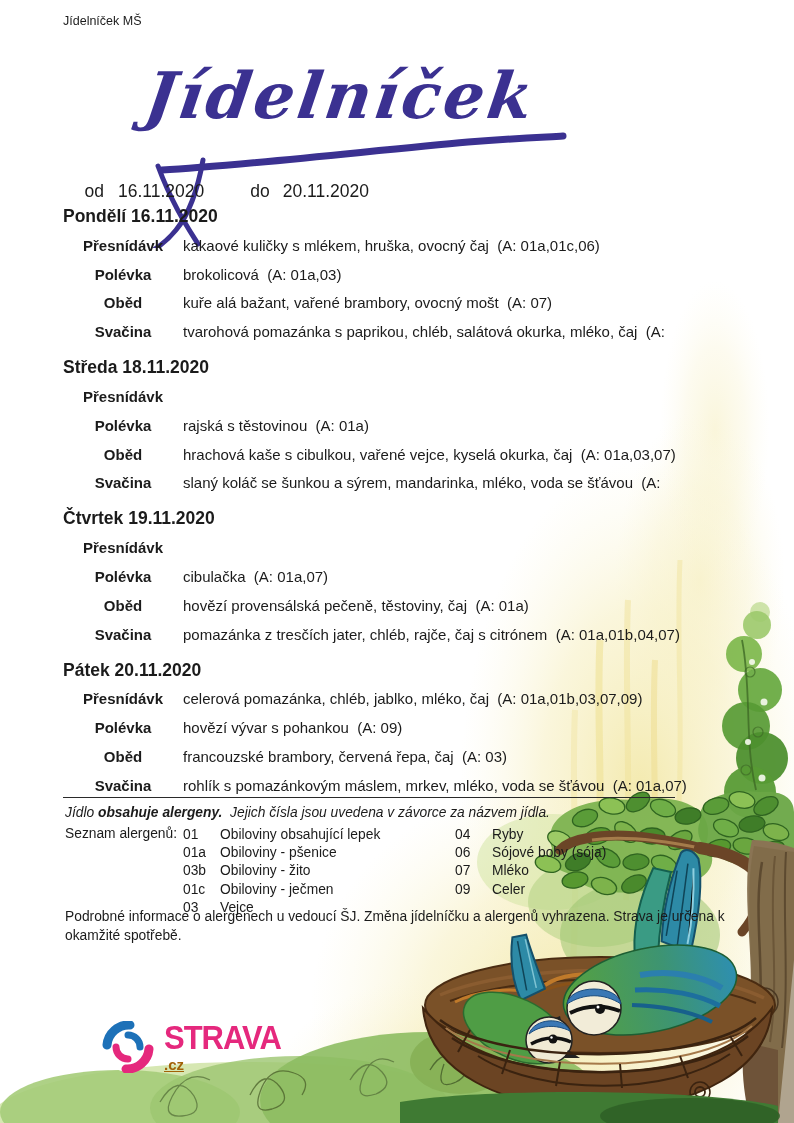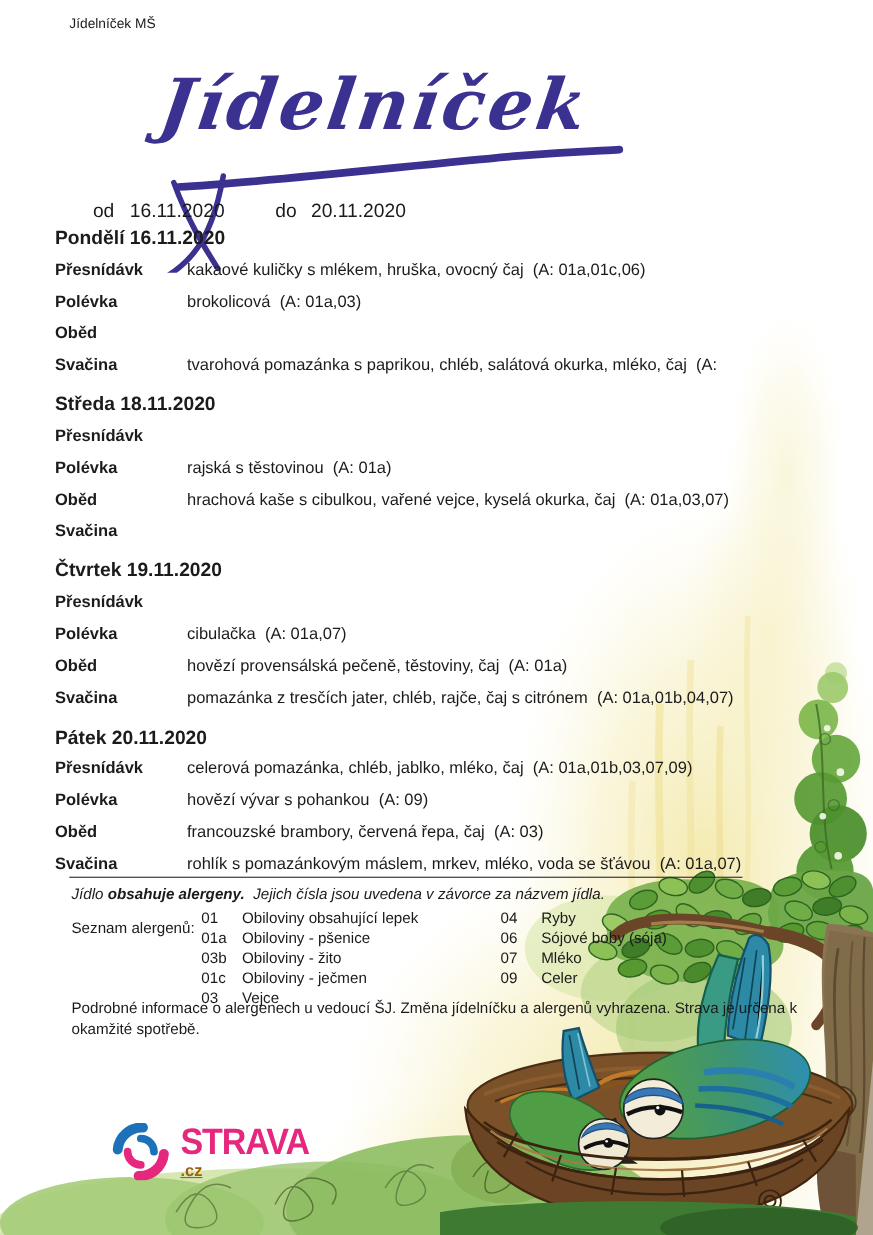--- a/index.html
+++ b/index.html
@@ -22,34 +22,34 @@
     font-family:"DejaVu Serif",serif;font-style:italic;font-weight:bold;
     font-size:64px;letter-spacing:3px;transform:skewX(-8deg);
   }
   .logo-swoosh{position:absolute;left:0;top:0;}
 
   .date-range{left:27px;top:160px;font-size:17.5px;font-weight:normal;white-space:pre;}
   .date-range .gap1{display:inline-block;width:14px;}
   .date-range .gap2{display:inline-block;width:46px;}
   .date-range .gap3{display:inline-block;width:13px;}
 
-  .menu{left:12px;top:202px;width:700px;}
+  .menu{left:25px;top:202px;width:700px;text-align:center;}
   .day{margin:0 0 7px 0;}
   .day-title{height:29px;display:flex;align-items:center;font-size:17.5px;font-weight:bold;}
   .meal-row{height:28.8px;display:flex;align-items:center;font-size:15px;}
   .meal-label{width:120px;flex:0 0 120px;font-weight:bold;}
   .meal-text{white-space:pre;}
 
   .divider{left:25px;top:797px;width:612px;border-top:1.7px solid #2a2a2a;height:0;}
 
   .allergen-intro{left:27px;top:805px;font-size:13.8px;font-style:italic;white-space:pre;}
   .allergen-intro .b{font-weight:bold;}
 
   .allergen-table{left:27px;top:826px;font-size:13.8px;}
-  .seznam-label{position:absolute;left:0;top:10px;white-space:nowrap;}
+  .seznam-label{position:absolute;left:0;top:0;white-space:nowrap;}
   .acol{position:absolute;top:0;}
   .acol1{left:118px;}
   .acol2{left:390px;}
   .arow{display:flex;line-height:18.2px;white-space:nowrap;}
   .acode{flex:0 0 37px;}
 
   .note{left:27px;top:907px;width:676px;font-size:13.8px;line-height:19px;}
 
   .strava{left:64px;top:1020px;display:flex;align-items:center;}
   .strava-text{margin-left:9px;display:flex;align-items:baseline;flex-direction:column;}
@@ -262,20 +262,21 @@
       <div class="meal-row">
         <div class="meal-label">Přesnídávk</div>
         <div class="meal-text">kakaové kuličky s mlékem, hruška, ovocný čaj  (A: 01a,01c,06)</div>
       </div>
       <div class="meal-row">
         <div class="meal-label">Polévka</div>
         <div class="meal-text">brokolicová  (A: 01a,03)</div>
       </div>
       <div class="meal-row">
         <div class="meal-label">Oběd</div>
+        <div class="meal-text">kuře alá bažant, vařené brambory, ovocný mošt  (A: 07)</div>
       </div>
       <div class="meal-row">
         <div class="meal-label">Svačina</div>
         <div class="meal-text">tvarohová pomazánka s paprikou, chléb, salátová okurka, mléko, čaj  (A:</div>
       </div>
     </div>
 
     <div class="day">
       <div class="day-title">Středa 18.11.2020</div>
       <div class="meal-row">
@@ -284,20 +285,21 @@
       <div class="meal-row">
         <div class="meal-label">Polévka</div>
         <div class="meal-text">rajská s těstovinou  (A: 01a)</div>
       </div>
       <div class="meal-row">
         <div class="meal-label">Oběd</div>
         <div class="meal-text">hrachová kaše s cibulkou, vařené vejce, kyselá okurka, čaj  (A: 01a,03,07)</div>
       </div>
       <div class="meal-row">
         <div class="meal-label">Svačina</div>
+        <div class="meal-text">slaný koláč se šunkou a sýrem, mandarinka, mléko, voda se šťávou  (A:</div>
       </div>
     </div>
 
     <div class="day">
       <div class="day-title">Čtvrtek 19.11.2020</div>
       <div class="meal-row">
         <div class="meal-label">Přesnídávk</div>
       </div>
       <div class="meal-row">
         <div class="meal-label">Polévka</div>

